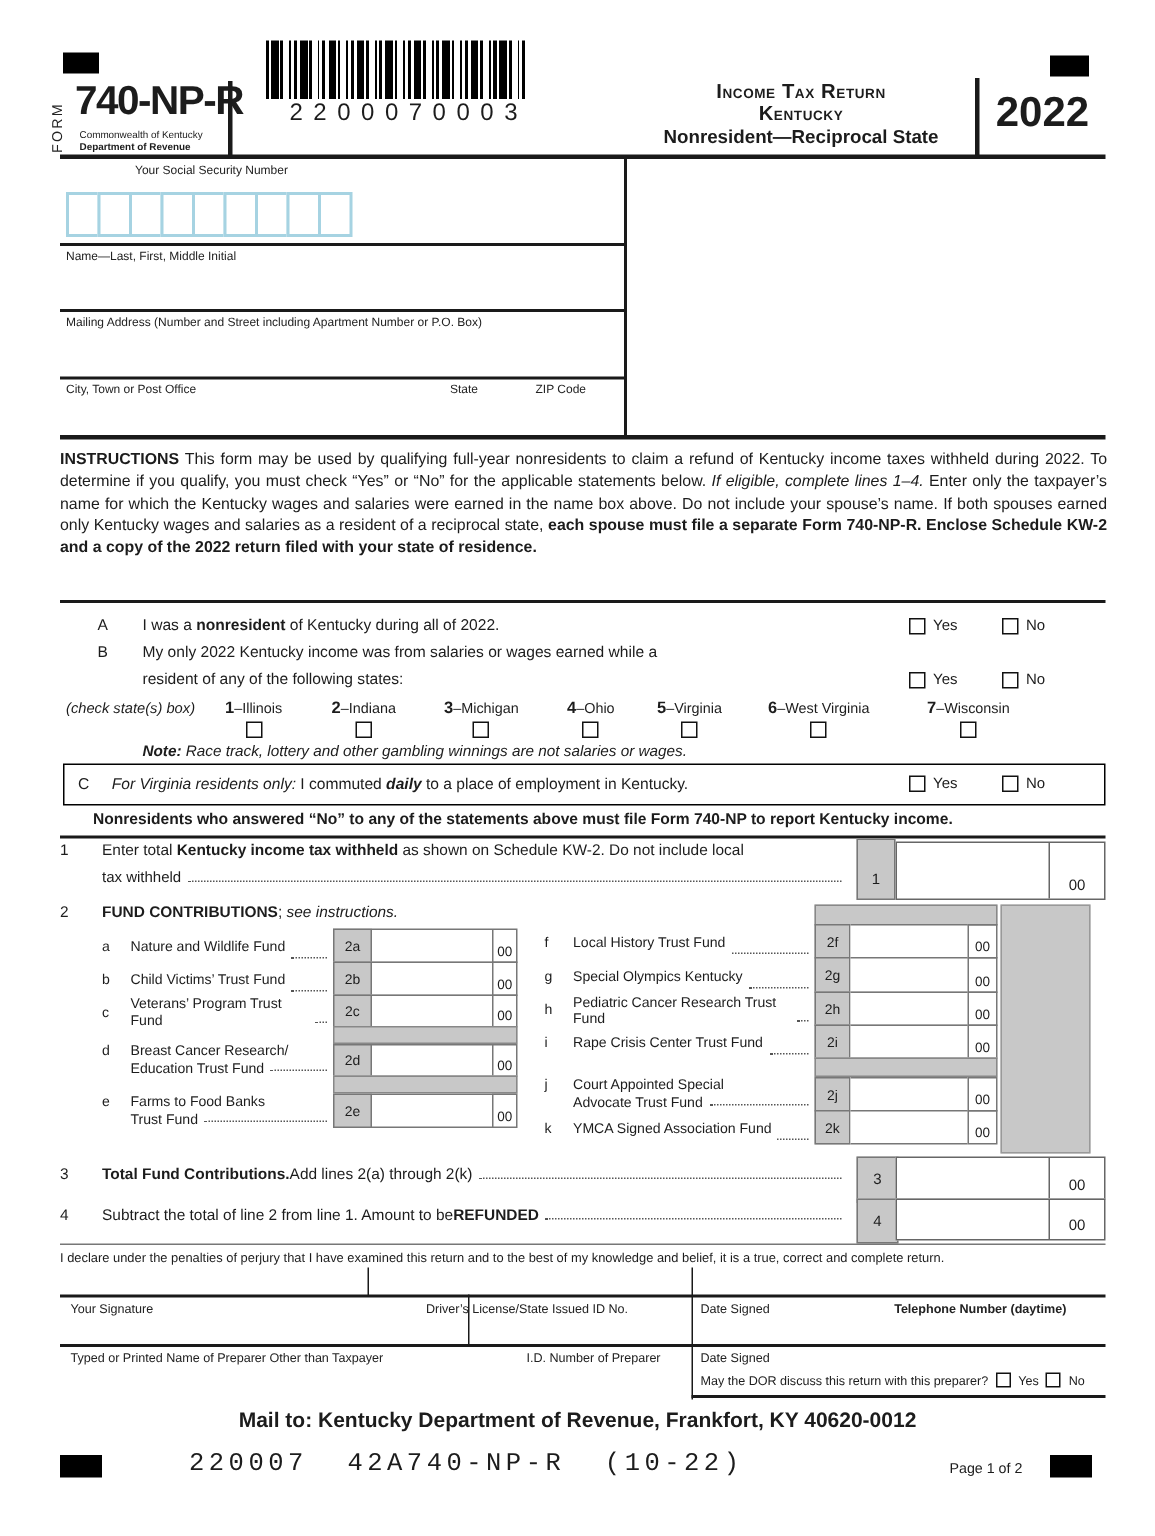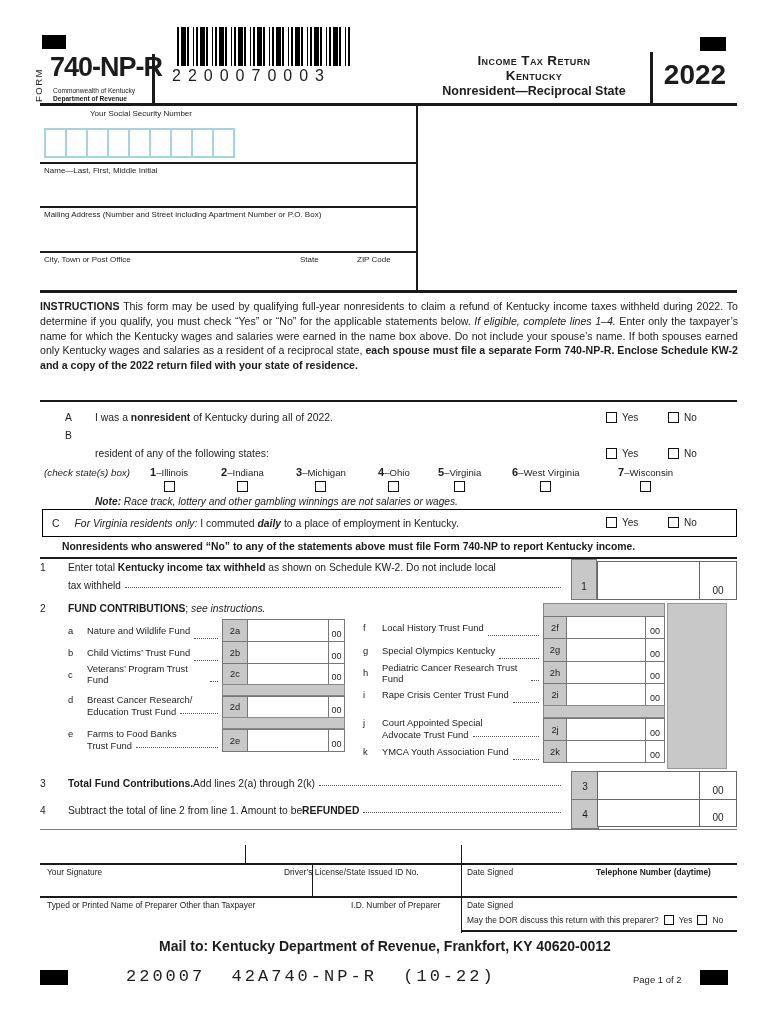--- a/index.html
+++ b/index.html
@@ -11,21 +11,21 @@
   .bi{font-weight:bold;font-style:italic;}
   .blk{background:#000;}
   .line{background:#1a1a1a;}
   .gline{background:#777;}
 
   
   .form-word{writing-mode:vertical-rl;transform:rotate(180deg);font-size:9.5px;letter-spacing:1.5px;color:#222;}
   .form-number{font-size:27px;font-weight:bold;letter-spacing:-1px;}
   .agency{font-size:6.6px;}
   .barcode{background:repeating-linear-gradient(90deg,#000 0px,#000 2px,#fff 2px,#fff 4px,#000 4px,#000 9px,#fff 9px,#fff 10px,#000 10px,#000 12px,#fff 12px,#fff 16px,#000 16px,#000 17px,#fff 17px,#fff 19px);}
-  .barcode-num{font-size:16px;letter-spacing:7px;text-align:left;white-space:nowrap;}
+  .barcode-num{font-size:16px;letter-spacing:7px;text-align:right;white-space:nowrap;}
   .title-caps{font-variant:small-caps;font-weight:bold;font-size:13.5px;letter-spacing:.4px;line-height:15px;}
   .title-sub{font-weight:bold;font-size:12.5px;line-height:16px;}
   .year{font-size:28px;font-weight:bold;text-align:center;}
 
   
   .small-label{font-size:8px;color:#222;}
   .ssn-row{display:flex;}
   .ssn-cell{width:19px;height:26px;border:2px solid #a6d3e2;background:#fff;}
   .ssn-cell + .ssn-cell{margin-left:-2px;}
 
@@ -135,20 +135,21 @@
   <span class="yn" style="left:606px;top:412px;">
       <span class="cb"></span>
       <span>Yes</span>
     </span>
   <span class="yn" style="left:668px;top:412px;">
       <span class="cb"></span>
       <span>No</span>
     </span>
 
   <div class="abs qtext" style="left:65px;top:430px;">B</div>
+  <div class="abs qtext" style="left:95px;top:430px;">My only 2022 Kentucky income was from salaries or wages earned while a</div>
   <div class="abs qtext" style="left:95px;top:448px;">resident of any of the following states:</div>
   <span class="yn" style="left:606px;top:448px;">
       <span class="cb"></span>
       <span>Yes</span>
     </span>
   <span class="yn" style="left:668px;top:448px;">
       <span class="cb"></span>
       <span>No</span>
     </span>
 
@@ -385,21 +386,21 @@
           <div class="fboxrow">
             <div class="fnum">2j</div>
             <div class="fbox"></div>
             <div class="fcents">00</div>
           </div>
         </div>
     </div>
     <div class="frow" style="height:23px;">
       <div class="flabel">
           <span class="fletter">k</span>
-          <span>YMCA Youth Association Fund</span>
+          <span>YMCA Signed Association Fund</span>
           <span class="leader"></span>
         </div>
       <div class="fstack">
           <div class="fboxrow">
             <div class="fnum">2k</div>
             <div class="fbox"></div>
             <div class="fcents">00</div>
           </div>
         </div>
     </div>
@@ -425,20 +426,21 @@
     <span class="b">REFUNDED</span>
     <span class="leader"></span>
   </div>
   <div class="abs graynum" style="left:571px;top:799px;width:26px;height:28px;">4</div>
   <div class="abs amtbox" style="left:597px;top:799px;width:140px;height:28px;">
     <div class="amt-main"></div>
     <div class="amt-cents">00</div>
   </div>
   <div class="abs gline" style="left:40px;top:829px;width:697px;height:1px;"></div>
 
+  <div class="abs" style="left:40px;top:833px;font-size:8.6px;">I declare under the penalties of perjury that I have examined this return and to the best of my knowledge and belief, it is a true, correct and complete return.</div>
 
   <div class="abs line" style="left:245px;top:845px;width:1px;height:19px;"></div>
   <div class="abs line" style="left:461px;top:845px;width:1px;height:88px;"></div>
   <div class="abs" style="left:42px;top:845px;width:200px;height:17px;"></div>
   <div class="abs line" style="left:40px;top:863px;width:697px;height:1.5px;"></div>
   <div class="abs sig-label" style="left:47px;top:867px;">Your Signature</div>
   <div class="abs sig-label" style="left:284px;top:867px;">Driver’s License/State Issued ID No.</div>
   <div class="abs sig-label" style="left:467px;top:867px;">Date Signed</div>
   <div class="abs sig-label b" style="left:570px;top:867px;width:167px;text-align:center;">Telephone Number (daytime)</div>
   <div class="abs line" style="left:312px;top:863px;width:1px;height:34px;"></div>

